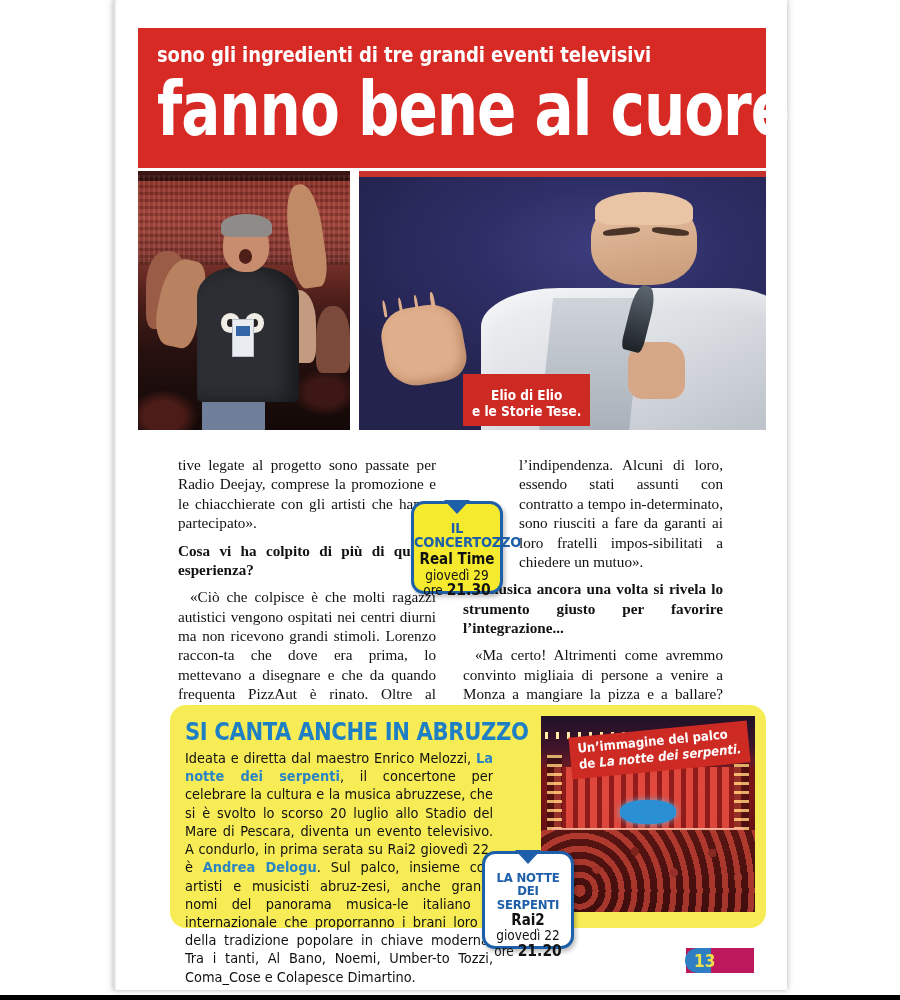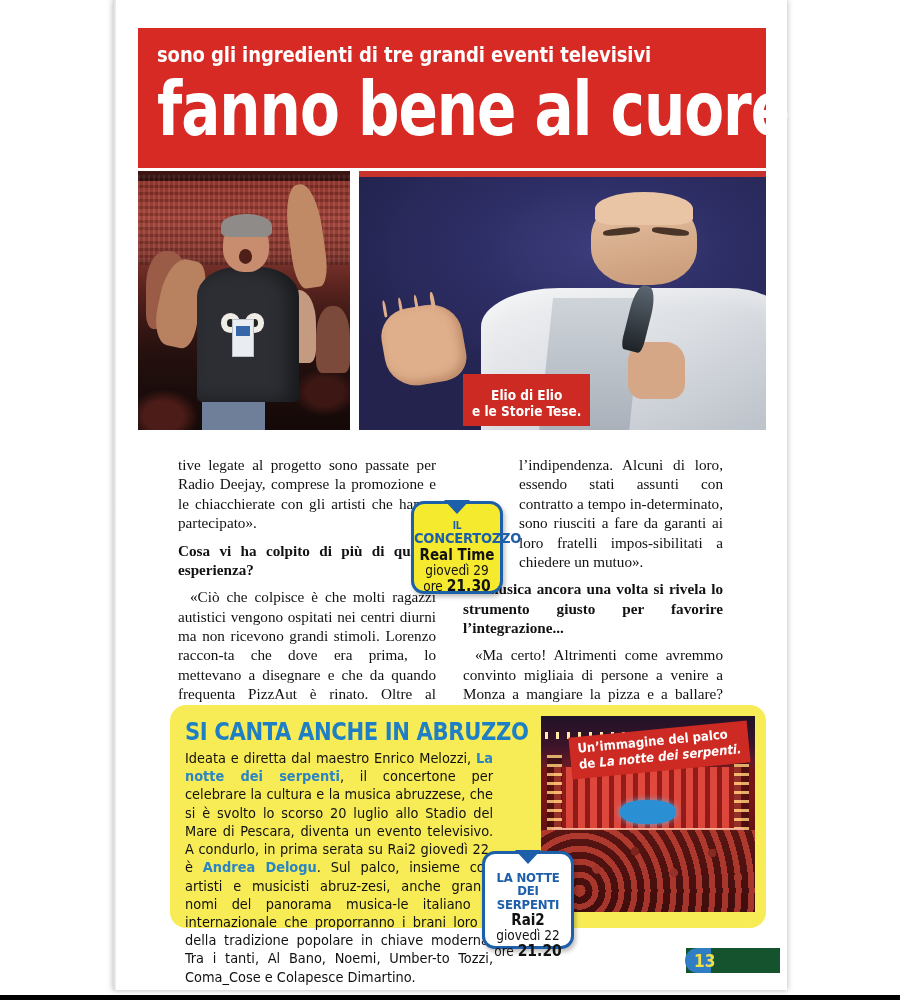--- a/index.html
+++ b/index.html
@@ -314,21 +314,21 @@
     font-size: 15px; font-weight: bold; color: #111; line-height: 1.1; margin-top: 1px;
   }
   .badge .bl3 { font-size: 13.5px; color: #111; line-height: 1.1; }
   .badge .bl4 { font-size: 13.5px; color: #111; line-height: 1.1; }
   .badge .bl4 b { font-size: 15.5px; }
 
   #badge-concertozzo {
     left: 411px; top: 501px; width: 92px; height: 93px;
     padding-top: 17px;
   }
-  #badge-concertozzo .bl1 { font-size: 10px; }
+  #badge-concertozzo .bl1 { font-size: 14px; }
 
   #badge-serpenti {
     left: 482px; top: 851px; width: 92px; height: 98px;
     padding-top: 17px;
     background: #ffffff;
   }
   #badge-serpenti .bl1 { font-size: 13px; }
 
   
   .yellow-panel {
@@ -421,22 +421,22 @@
     transform: rotate(-5.5deg);
     line-height: 1.25;
     padding: 4px 8px 5px 8px;
   }
   #concert-caption .it { font-style: italic; }
 
   
   .pagenum {
     position: absolute;
     left: 686px; top: 948px;
-    width: 94px; height: 25px;
-    background: #14532d;
+    width: 68px; height: 25px;
+    background: #be185d;
     box-sizing: border-box;
   }
   .pagenum .cap {
     position: absolute; left: -1px; top: 0; width: 26px; height: 25px;
     background: #2f7ec4; border-radius: 13px 0 0 13px;
   }
   .pagenum span {
     position: absolute; left: 8px; top: 3px;
     color: #f0e04a; font-size: 17px; font-weight: bold;
     font-family: "DejaVu Sans Condensed", "Liberation Sans Narrow", "Liberation Sans", sans-serif;

